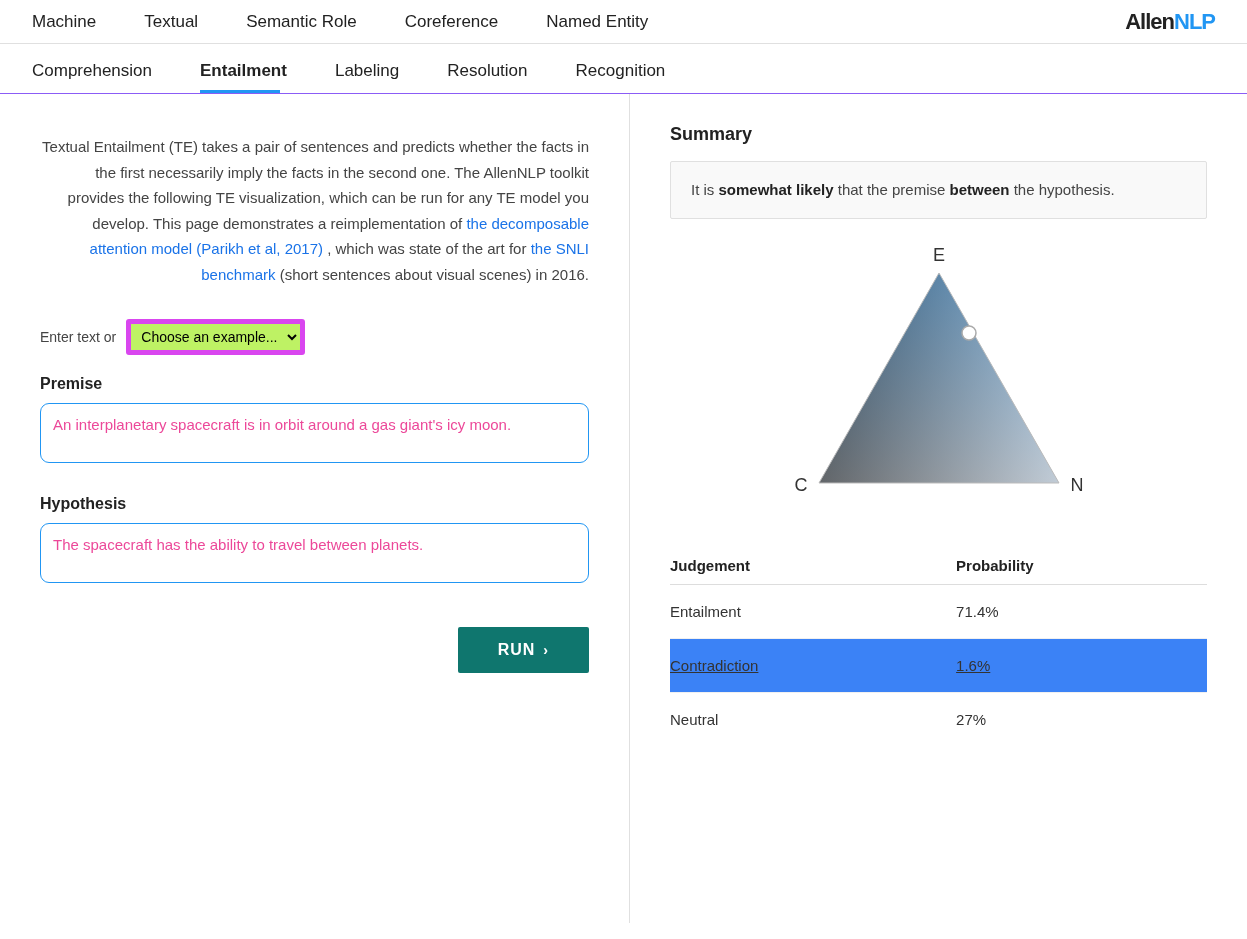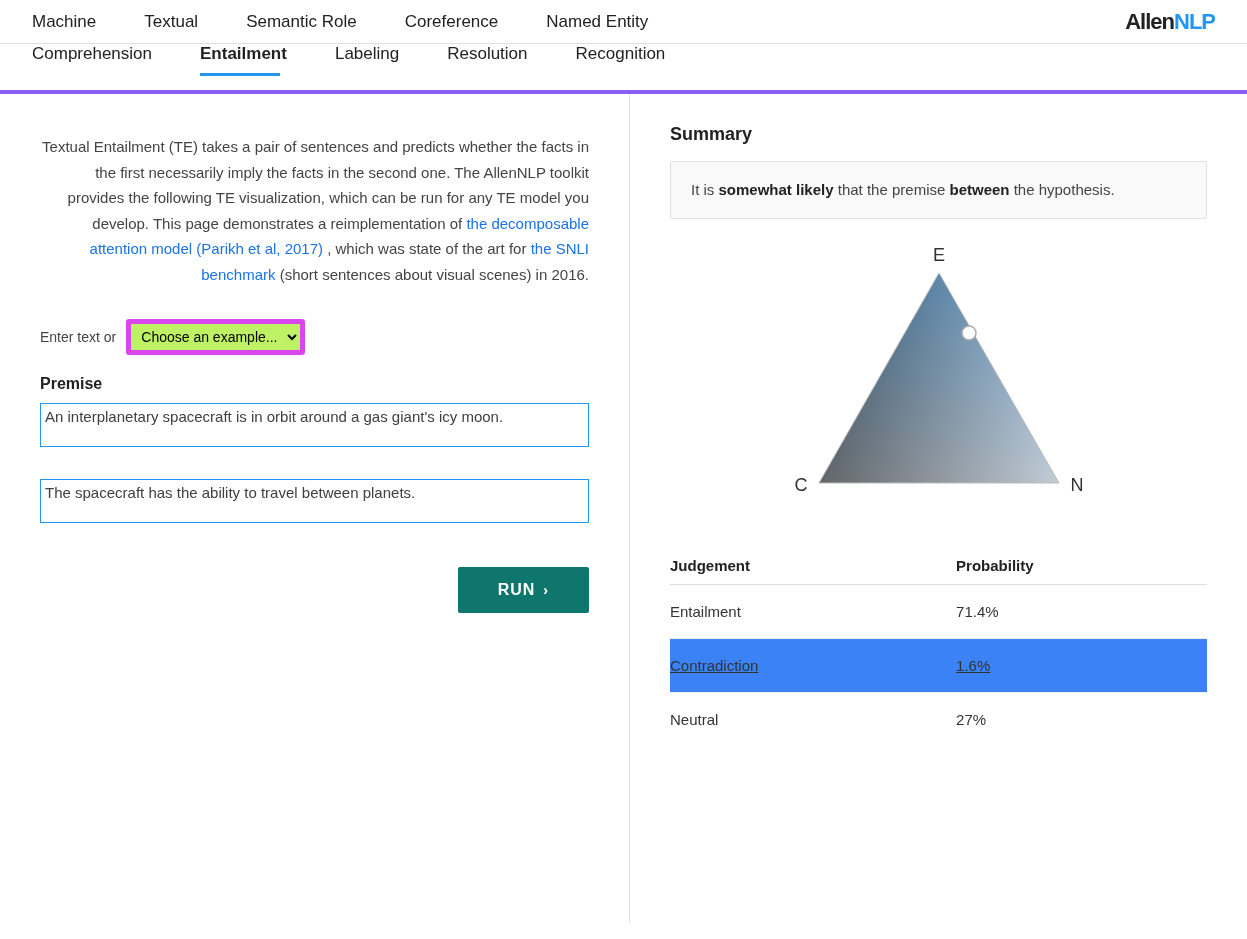--- a/index.html
+++ b/index.html
@@ -35,23 +35,23 @@
       color: #222;
       white-space: nowrap;
       font-family: Arial, sans-serif;
     }
     .logo span { color: #2196F3; }
 
     
     .nav-bottom {
       display: flex;
       padding: 0 32px;
-      border-bottom: 4px solid #8b5cf6;
+      border-bottom: 1px solid #8b5cf6;
       height: 50px;
-      align-items: flex-start;
+      align-items: flex-end;
     }
     .nav-bottom-item {
       padding: 0 48px 12px 0;
       font-size: 17px;
       color: #222;
       cursor: pointer;
       font-family: Arial, sans-serif;
       position: relative;
     }
     .nav-bottom-item.active {
@@ -126,26 +126,26 @@
 
     .field-label {
       font-size: 16px;
       font-weight: bold;
       color: #222;
       margin-bottom: 10px;
       font-family: Arial, sans-serif;
     }
     .text-input {
       width: 100%;
-      padding: 4px;
+      padding: 12px;
       border: 1.5px solid #2196F3;
-      border-radius: 0;
+      border-radius: 9px;
       font-size: 15px;
       font-family: Arial, sans-serif;
-      color: #404040;
+      color: #ec4899;
       outline: none;
       resize: none;
     }
     .premise-section { margin-bottom: 28px; }
     .hypothesis-section { margin-bottom: 40px; }
 
     .run-btn-container {
       display: flex;
       justify-content: flex-end;
     }
@@ -258,20 +258,21 @@
       <span>Enter text or</span>
       <select class="example-select"><option>Choose an example...</option></select>
     </div>
 
     <div class="premise-section">
       <div class="field-label">Premise</div>
       <textarea class="text-input" rows="2" style="">An interplanetary spacecraft is in orbit around a gas giant's icy moon.</textarea>
     </div>
 
     <div class="hypothesis-section">
+      <div class="field-label">Hypothesis</div>
       <textarea class="text-input" rows="2" style="">The spacecraft has the ability to travel between planets.</textarea>
     </div>
 
     <div class="run-btn-container">
       <button class="run-btn">
         <span>RUN</span>
         <span class="run-arrow">›</span>
       </button>
     </div>
   </div>

